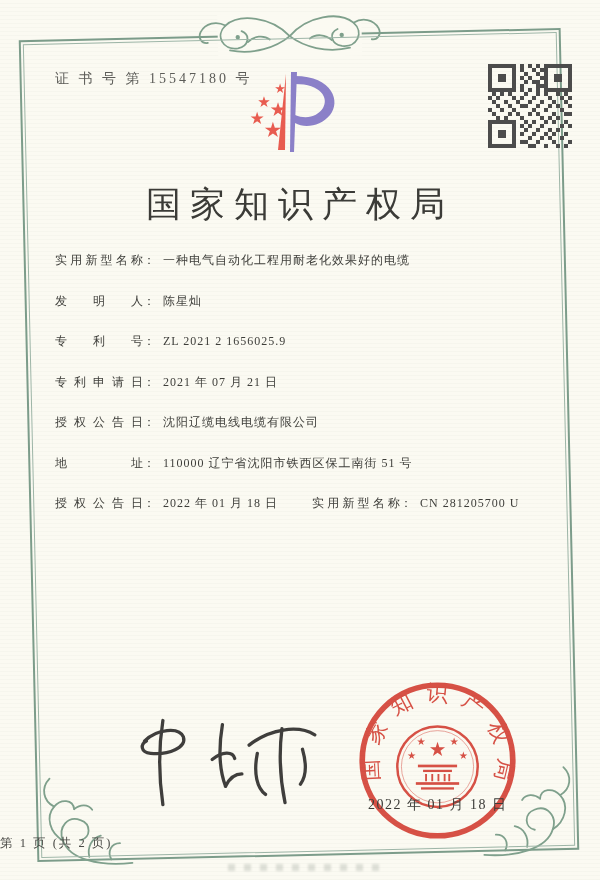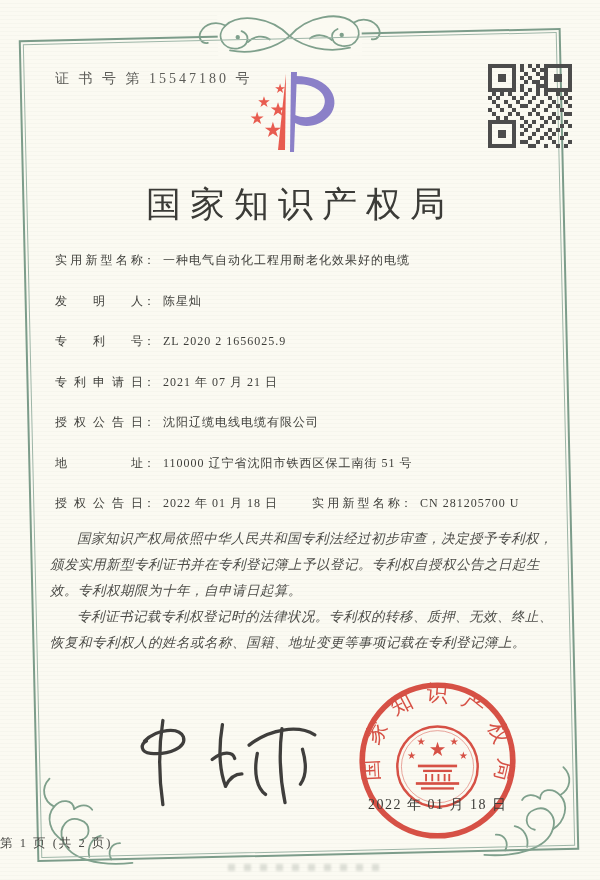--- a/index.html
+++ b/index.html
@@ -143,40 +143,36 @@
   <div class="title">国家知识产权局</div>
 
   <div class="fields">
     <div class="frow">
       <span class="lbl">实用新型名称</span><span class="colon">：</span><span class="val">一种电气自动化工程用耐老化效果好的电缆</span>
     </div>
     <div class="frow">
       <span class="lbl">发明人</span><span class="colon">：</span><span class="val">陈星灿</span>
     </div>
     <div class="frow">
-      <span class="lbl">专利号</span><span class="colon">：</span><span class="val">ZL 2020 2 1656025.9</span>
+      <span class="lbl">专利号</span><span class="colon">：</span><span class="val">ZL 2021 2 1656025.9</span>
     </div>
     <div class="frow">
       <span class="lbl">专利申请日</span><span class="colon">：</span><span class="val">2021 年 07 月 21 日</span>
     </div>
     <div class="frow">
       <span class="lbl">授权公告日</span><span class="colon">：</span><span class="val">沈阳辽缆电线电缆有限公司</span>
     </div>
     <div class="frow">
       <span class="lbl">地址</span><span class="colon">：</span><span class="val">110000 辽宁省沈阳市铁西区保工南街 51 号</span>
     </div>
     <div class="frow">
       <span class="lbl">授权公告日</span><span class="colon">：</span><span class="val">2022 年 01 月 18 日</span><span class="pair2"><span class="lbl">实用新型名称</span><span class="colon">：</span><span class="val">CN 281205700 U</span></span>
     </div>
   </div>
 
-  <div class="body-text">
-    <p>国家知识产权局依照中华人民共和国专利法经过初步审查，决定授予专利权，颁发实用新型专利证书并在专利登记簿上予以登记。专利权自授权公告之日起生效。专利权期限为十年，自申请日起算。</p>
-    <p>专利证书记载专利权登记时的法律状况。专利权的转移、质押、无效、终止、恢复和专利权人的姓名或名称、国籍、地址变更等事项记载在专利登记簿上。</p>
-  </div>
 
 
   <svg class="signature" width="195" height="98" viewBox="0 0 190 95">
     <g fill="none" stroke="#3f3e3c" stroke-width="3.2" stroke-linecap="round">
       <path d="M34,10 C30,35 30,65 34,92"></path>
       <path d="M16,30 C28,18 50,16 54,26 C57,36 40,44 22,42 C12,41 12,33 18,30"></path>
       <path d="M92,14 C88,38 89,58 95,74"></path>
       <path d="M82,48 C92,40 102,40 104,47"></path>
       <path d="M95,74 C99,66 105,62 111,62"></path>
       <path d="M118,34 C138,18 166,14 182,24"></path>

